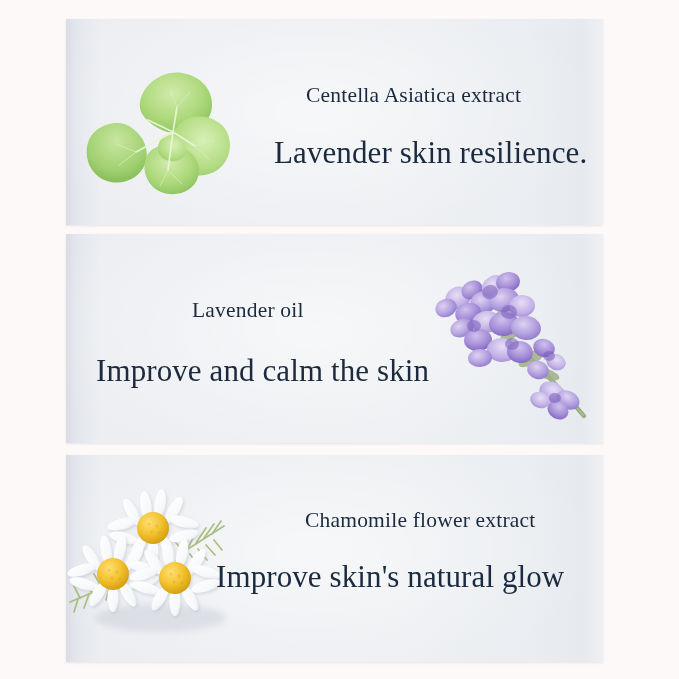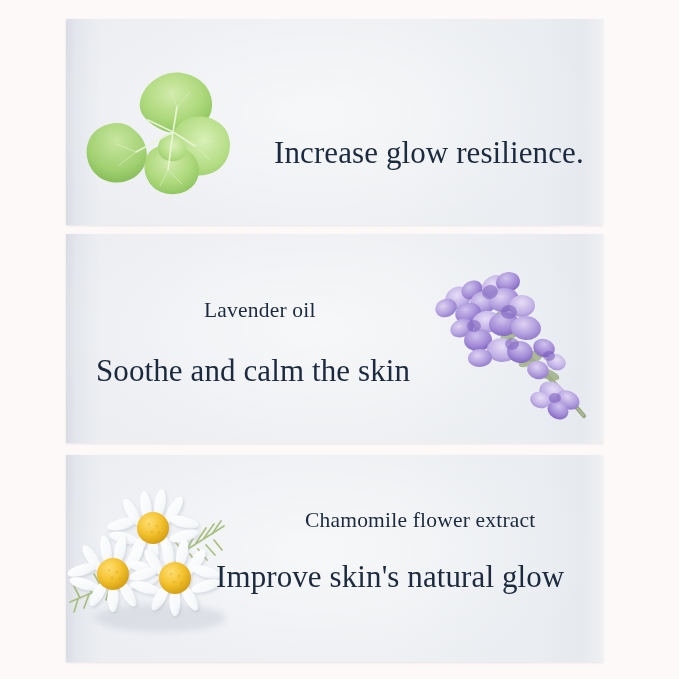--- a/index.html
+++ b/index.html
@@ -67,21 +67,21 @@
   .headline {
     font-size: 31px;
     letter-spacing: 0.1px;
   }
 
   
   #p1-sub  { left: 306px; top: 84px; }
   #p1-head { left: 274px; top: 137px; }
 
   
-  #p2-sub  { left: 204px; top: 299px; }
+  #p2-sub  { left: 192px; top: 299px; }
   #p2-head { left: 96px;  top: 355px; }
 
   
   #p3-sub  { left: 305px; top: 509px; }
   #p3-head { left: 216px; top: 561px; }
 
   
   .art {
     position: absolute;
     z-index: 3;
@@ -155,21 +155,22 @@
         <path d="M58 90 L38 82"></path>
           <path d="M58 90 L40 104"></path>
         <path d="M117 84 L136 78"></path>
           <path d="M117 84 L132 98"></path>
         <path d="M90 108 L82 124"></path>
           <path d="M90 108 L104 122"></path>
       </g>
     </svg>
   </div>
 
-  <div class="copy headline" id="p1-head">Increase glow resilience.</div>
+  <div class="copy subtitle" id="p1-sub">Centella Asiatica extract</div>
+  <div class="copy headline" id="p1-head">Lavender skin resilience.</div>
 
   <div class="panel" id="panel-2">
   </div>
 
   <div class="art" id="art-lavender">
     <svg viewBox="0 0 200 166" xmlns="http://www.w3.org/2000/svg">
       <defs>
         <radialGradient id="flA" cx="40%" cy="35%" r="72%">
           <stop offset="0%" stop-color="#ddd3f1"></stop>
           <stop offset="55%" stop-color="#b6a3e0"></stop>
@@ -235,21 +236,21 @@
         <ellipse cx="93" cy="46" rx="8" ry="7"></ellipse>
         <ellipse cx="58" cy="60" rx="7" ry="6"></ellipse>
         <ellipse cx="96" cy="78" rx="7" ry="6"></ellipse>
         <ellipse cx="133" cy="90" rx="6" ry="5"></ellipse>
         <ellipse cx="139" cy="132" rx="6" ry="5"></ellipse>
       </g>
     </svg>
   </div>
 
   <div class="copy subtitle" id="p2-sub">Lavender oil</div>
-  <div class="copy headline" id="p2-head">Soothe and calm the skin</div>
+  <div class="copy headline" id="p2-head">Improve and calm the skin</div>
 
   <div class="panel" id="panel-3">
   </div>
 
   <div class="art" id="art-chamomile">
     <svg viewBox="0 0 185 160" xmlns="http://www.w3.org/2000/svg">
       <defs>
         <radialGradient id="disc" cx="38%" cy="32%" r="70%">
           <stop offset="0%" stop-color="#ffdf74"></stop>
           <stop offset="55%" stop-color="#f3c22f"></stop>

